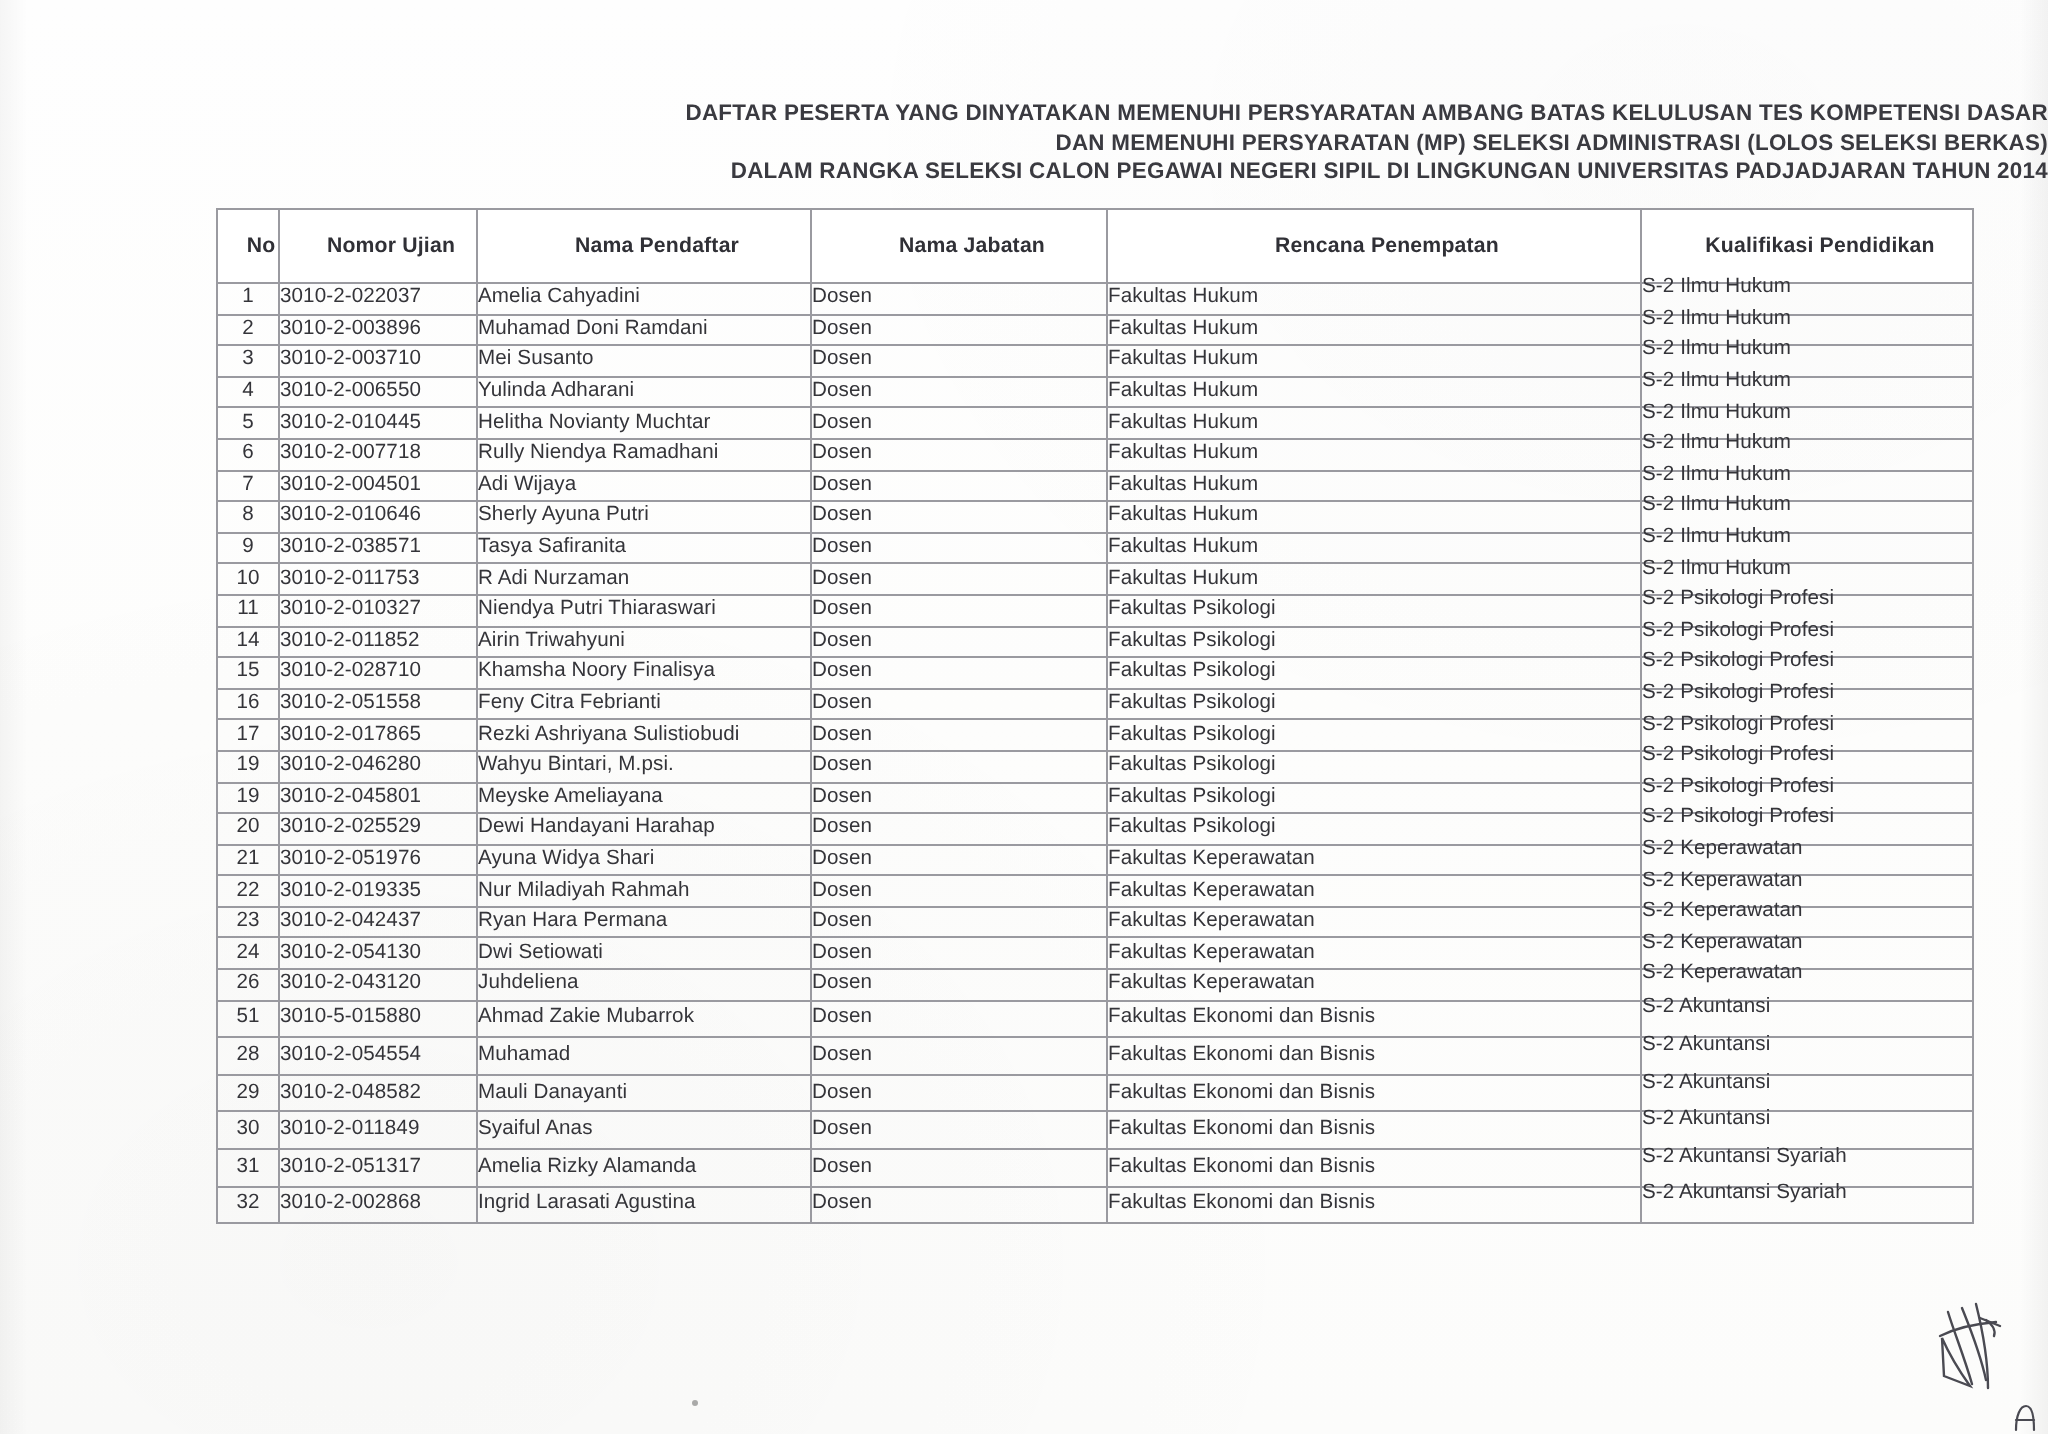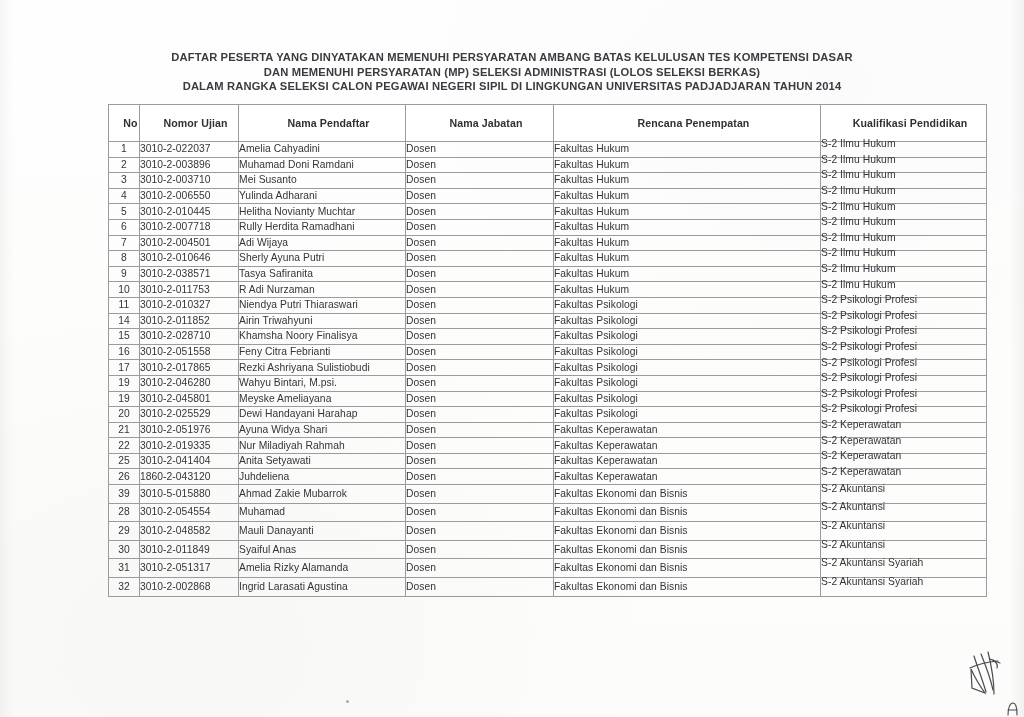--- a/index.html
+++ b/index.html
@@ -44,20 +44,21 @@
     width: 1024px;
     text-align: center;
   }
   .title-line {
     font-size: 11.2px;
     font-weight: bold;
     letter-spacing: 0.14px;
     line-height: 14.6px;
     color: #3a3a40;
     white-space: nowrap;
+    text-align: right;
   }
 
   
   .table-wrap {
     position: absolute;
     left: 108px;
     top: 104px;
     width: 878px;
   }
   table.reg {
@@ -204,21 +205,21 @@
             <td class="cell-no">5</td>
             <td class="cell-pad">3010-2-010445</td>
             <td class="cell-pad">Helitha Novianty Muchtar</td>
             <td class="cell-pad">Dosen</td>
             <td class="cell-pad">Fakultas Hukum</td>
             <td class="cell-kual">S-2 Ilmu Hukum</td>
           </tr>
           <tr>
             <td class="cell-no">6</td>
             <td class="cell-pad">3010-2-007718</td>
-            <td class="cell-pad">Rully Herdita Ramadhani</td>
+            <td class="cell-pad">Rully Niendya Ramadhani</td>
             <td class="cell-pad">Dosen</td>
             <td class="cell-pad">Fakultas Hukum</td>
             <td class="cell-kual">S-2 Ilmu Hukum</td>
           </tr>
           <tr>
             <td class="cell-no">7</td>
             <td class="cell-pad">3010-2-004501</td>
             <td class="cell-pad">Adi Wijaya</td>
             <td class="cell-pad">Dosen</td>
             <td class="cell-pad">Fakultas Hukum</td>
@@ -322,37 +323,45 @@
           </tr>
           <tr>
             <td class="cell-no">22</td>
             <td class="cell-pad">3010-2-019335</td>
             <td class="cell-pad">Nur Miladiyah Rahmah</td>
             <td class="cell-pad">Dosen</td>
             <td class="cell-pad">Fakultas Keperawatan</td>
             <td class="cell-kual">S-2 Keperawatan</td>
           </tr>
           <tr>
-            <td class="cell-no">25</td>
-            <td class="cell-pad">3010-2-041404</td>
-            <td class="cell-pad">Anita Setyawati</td>
+            <td class="cell-no">23</td>
+            <td class="cell-pad">3010-2-042437</td>
+            <td class="cell-pad">Ryan Hara Permana</td>
             <td class="cell-pad">Dosen</td>
             <td class="cell-pad">Fakultas Keperawatan</td>
             <td class="cell-kual">S-2 Keperawatan</td>
           </tr>
           <tr>
-            <td class="cell-no">26</td>
-            <td class="cell-pad">1860-2-043120</td>
-            <td class="cell-pad">Juhdeliena</td>
+            <td class="cell-no">24</td>
+            <td class="cell-pad">3010-2-054130</td>
+            <td class="cell-pad">Dwi Setiowati</td>
             <td class="cell-pad">Dosen</td>
             <td class="cell-pad">Fakultas Keperawatan</td>
             <td class="cell-kual">S-2 Keperawatan</td>
           </tr>
-          <tr class="tall">
-            <td class="cell-no">39</td>
+          <tr>
+            <td class="cell-no">26</td>
+            <td class="cell-pad">3010-2-043120</td>
+            <td class="cell-pad">Juhdeliena</td>
+            <td class="cell-pad">Dosen</td>
+            <td class="cell-pad">Fakultas Keperawatan</td>
+            <td class="cell-kual">S-2 Keperawatan</td>
+          </tr>
+          <tr class="tall">
+            <td class="cell-no">51</td>
             <td class="cell-pad">3010-5-015880</td>
             <td class="cell-pad">Ahmad Zakie Mubarrok</td>
             <td class="cell-pad">Dosen</td>
             <td class="cell-pad">Fakultas Ekonomi dan Bisnis</td>
             <td class="cell-kual">S-2 Akuntansi</td>
           </tr>
           <tr class="tall">
             <td class="cell-no">28</td>
             <td class="cell-pad">3010-2-054554</td>
             <td class="cell-pad">Muhamad</td>

